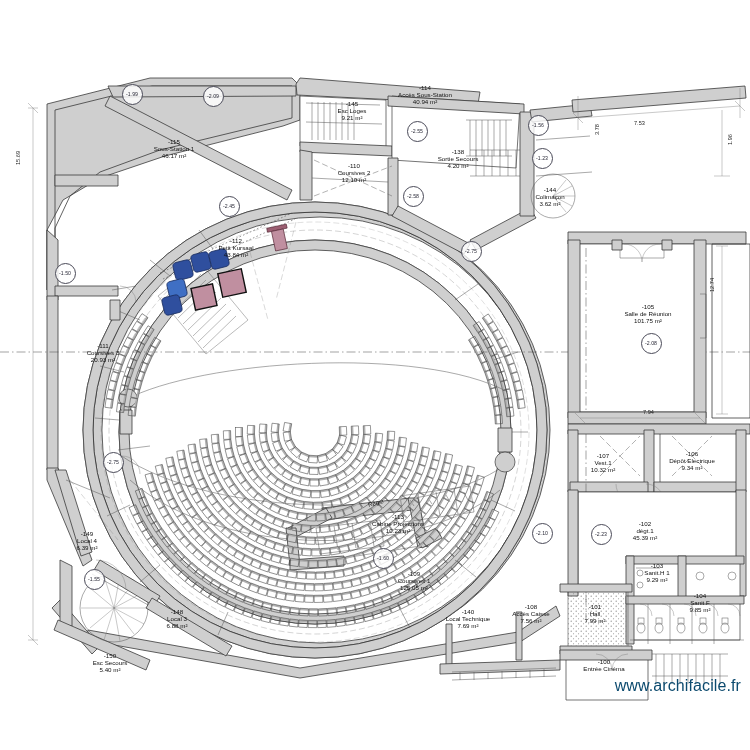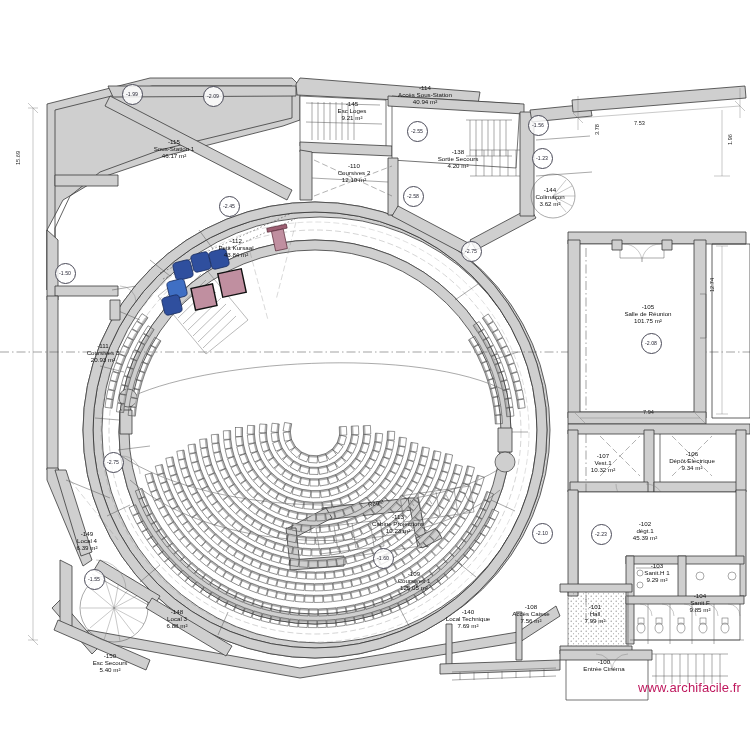--- a/index.html
+++ b/index.html
@@ -11,21 +11,21 @@
   .lbl{position:absolute;text-align:center;line-height:1.15;
        font-size:6.2px;color:#111;white-space:nowrap;pointer-events:none;}
   .lbl .num{display:block;}
   .lbl .nm{display:block;}
   .lbl .ar{display:block;}
   .elev{position:absolute;width:19px;height:19px;border:0.7px solid #4a4a58;
         border-radius:50%;background:rgba(255,255,255,0.82);
         font-size:5.2px;line-height:19px;text-align:center;color:#2a2a38;}
   .dim{position:absolute;font-size:5.6px;color:#222;white-space:nowrap;}
   .dim.vert{transform:rotate(-90deg);transform-origin:left top;}
-  .wm{position:absolute;right:9px;bottom:55px;font-size:13px;color:#be185d;
+  .wm{position:absolute;right:9px;bottom:55px;font-size:16px;color:#0c4a6e;
       letter-spacing:.1px;}
   .rot{position:absolute;font-size:6px;color:#111;white-space:nowrap;}
 </style>
 </head>
 <body>
 
 <div id="plan">
 
   <svg class="layer" viewBox="0 0 750 750" xmlns="http://www.w3.org/2000/svg">
     <defs>

